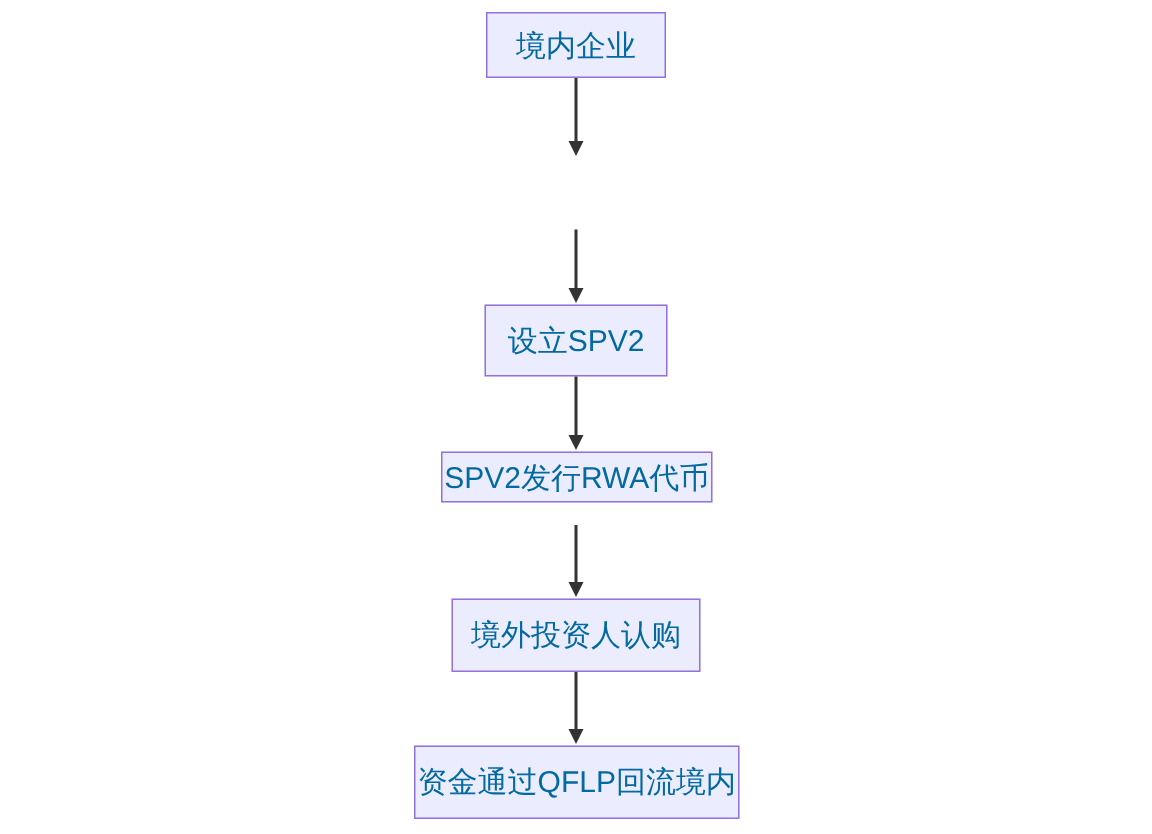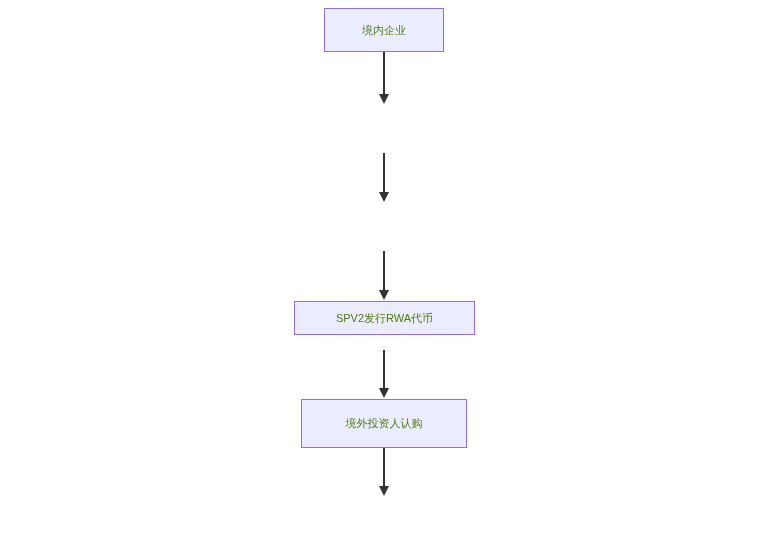--- a/index.html
+++ b/index.html
@@ -13,22 +13,22 @@
     height: 556px;
     background: #ffffff;
     font-family: "Liberation Sans", "DejaVu Sans", sans-serif;
     overflow: hidden;
   }
   .node {
     position: absolute;
     box-sizing: border-box;
     background: #ECECFF;
     border: 1px solid #9370DB;
-    color: #4d7c0f;
-    font-size: 11px;
+    color: #0369a1;
+    font-size: 20px;
     display: flex;
     align-items: center;
     justify-content: center;
     text-align: center;
     white-space: nowrap;
   }
   .edge {
     position: absolute;
     width: 12px;
     display: flex;
@@ -73,34 +73,36 @@
     <div class="edge-line"></div>
     <div class="edge-arrowhead"></div>
   </div>
 
 
   <div class="edge e1">
     <div class="edge-line"></div>
     <div class="edge-arrowhead"></div>
   </div>
 
+  <div class="node n2">设立SPV2</div>
 
   <div class="edge e2">
     <div class="edge-line"></div>
     <div class="edge-arrowhead"></div>
   </div>
 
   <div class="node n3">SPV2发行RWA代币</div>
 
   <div class="edge e3">
     <div class="edge-line"></div>
     <div class="edge-arrowhead"></div>
   </div>
 
   <div class="node n4">境外投资人认购</div>
 
   <div class="edge e4">
     <div class="edge-line"></div>
     <div class="edge-arrowhead"></div>
   </div>
 
+  <div class="node n5">资金通过QFLP回流境内</div>
 
 </div>
 
 </body></html>

